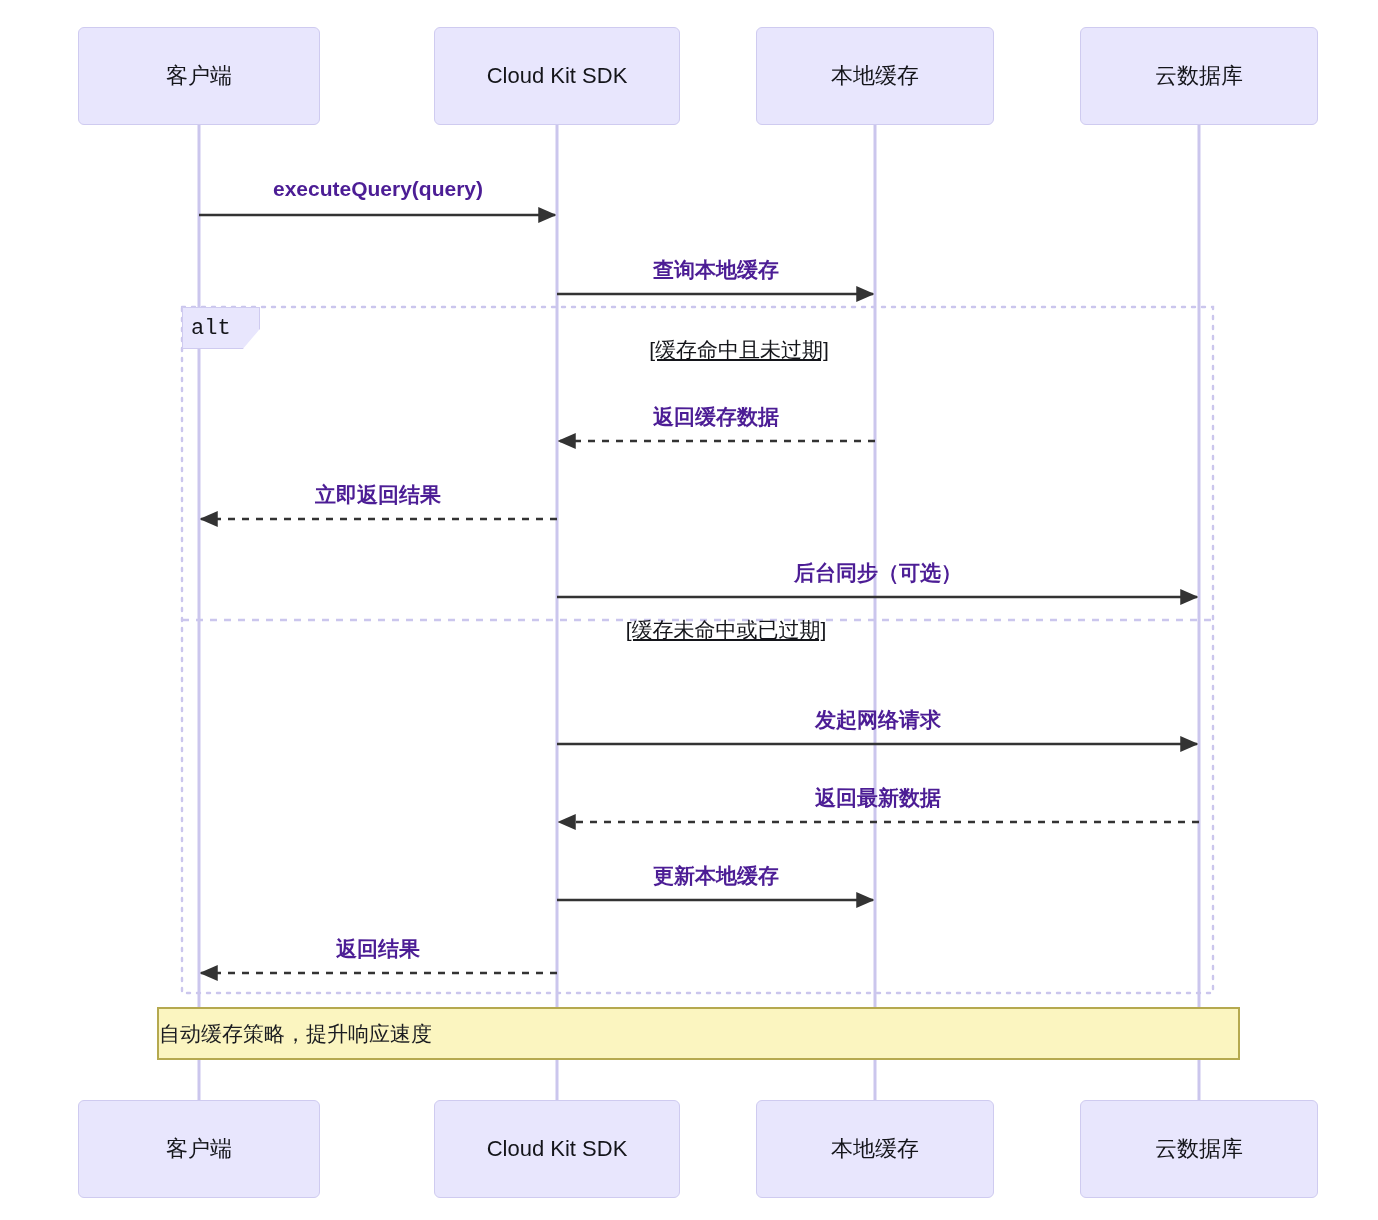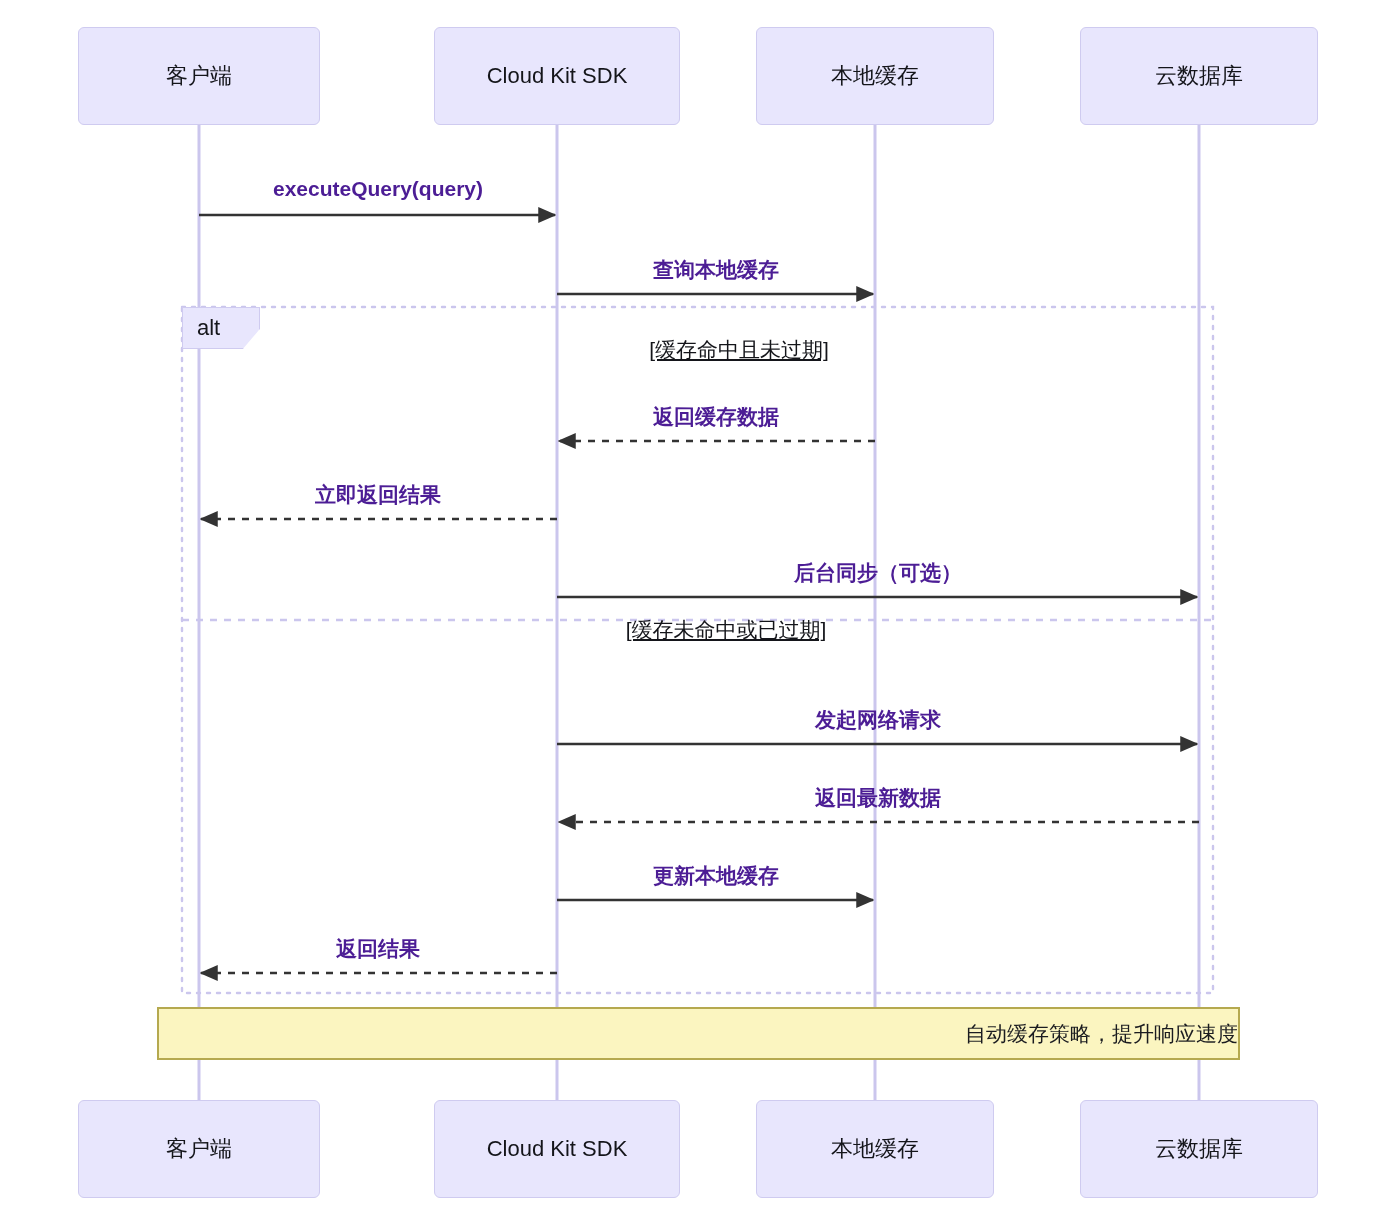--- a/index.html
+++ b/index.html
@@ -62,35 +62,35 @@
     font-family: "Liberation Sans", "DejaVu Sans", sans-serif;
     text-decoration: underline;
   }
   .alt-tab {
     position: absolute;
     box-sizing: border-box;
     background: #E8E6FD;
     border: 1.4px solid #CFCBF0;
     display: flex;
     align-items: center;
-    padding-left: 14px;
+    padding-left: 8px;
     font-size: 22px;
     color: #14151a;
     -webkit-clip-path: polygon(0 0, 100% 0, 100% 52%, 78% 100%, 0 100%);
     clip-path: polygon(0 0, 100% 0, 100% 52%, 78% 100%, 0 100%);
-    font-family: Liberation Sans, sans-serif;
+    font-family: Liberation Mono, monospace;
   }
   .note-box {
     position: absolute;
     box-sizing: border-box;
     background: #FBF5C0;
     border: 2px solid #B5A94F;
     display: flex;
     align-items: center;
-    justify-content: flex-end;
+    justify-content: flex-start;
   }
   .note-text {
     font-size: 21px;
     color: #1b1c20;
     white-space: nowrap;
     font-family: "Liberation Sans", "DejaVu Sans", sans-serif;
   }
 </style>
 </head>
 <body>

